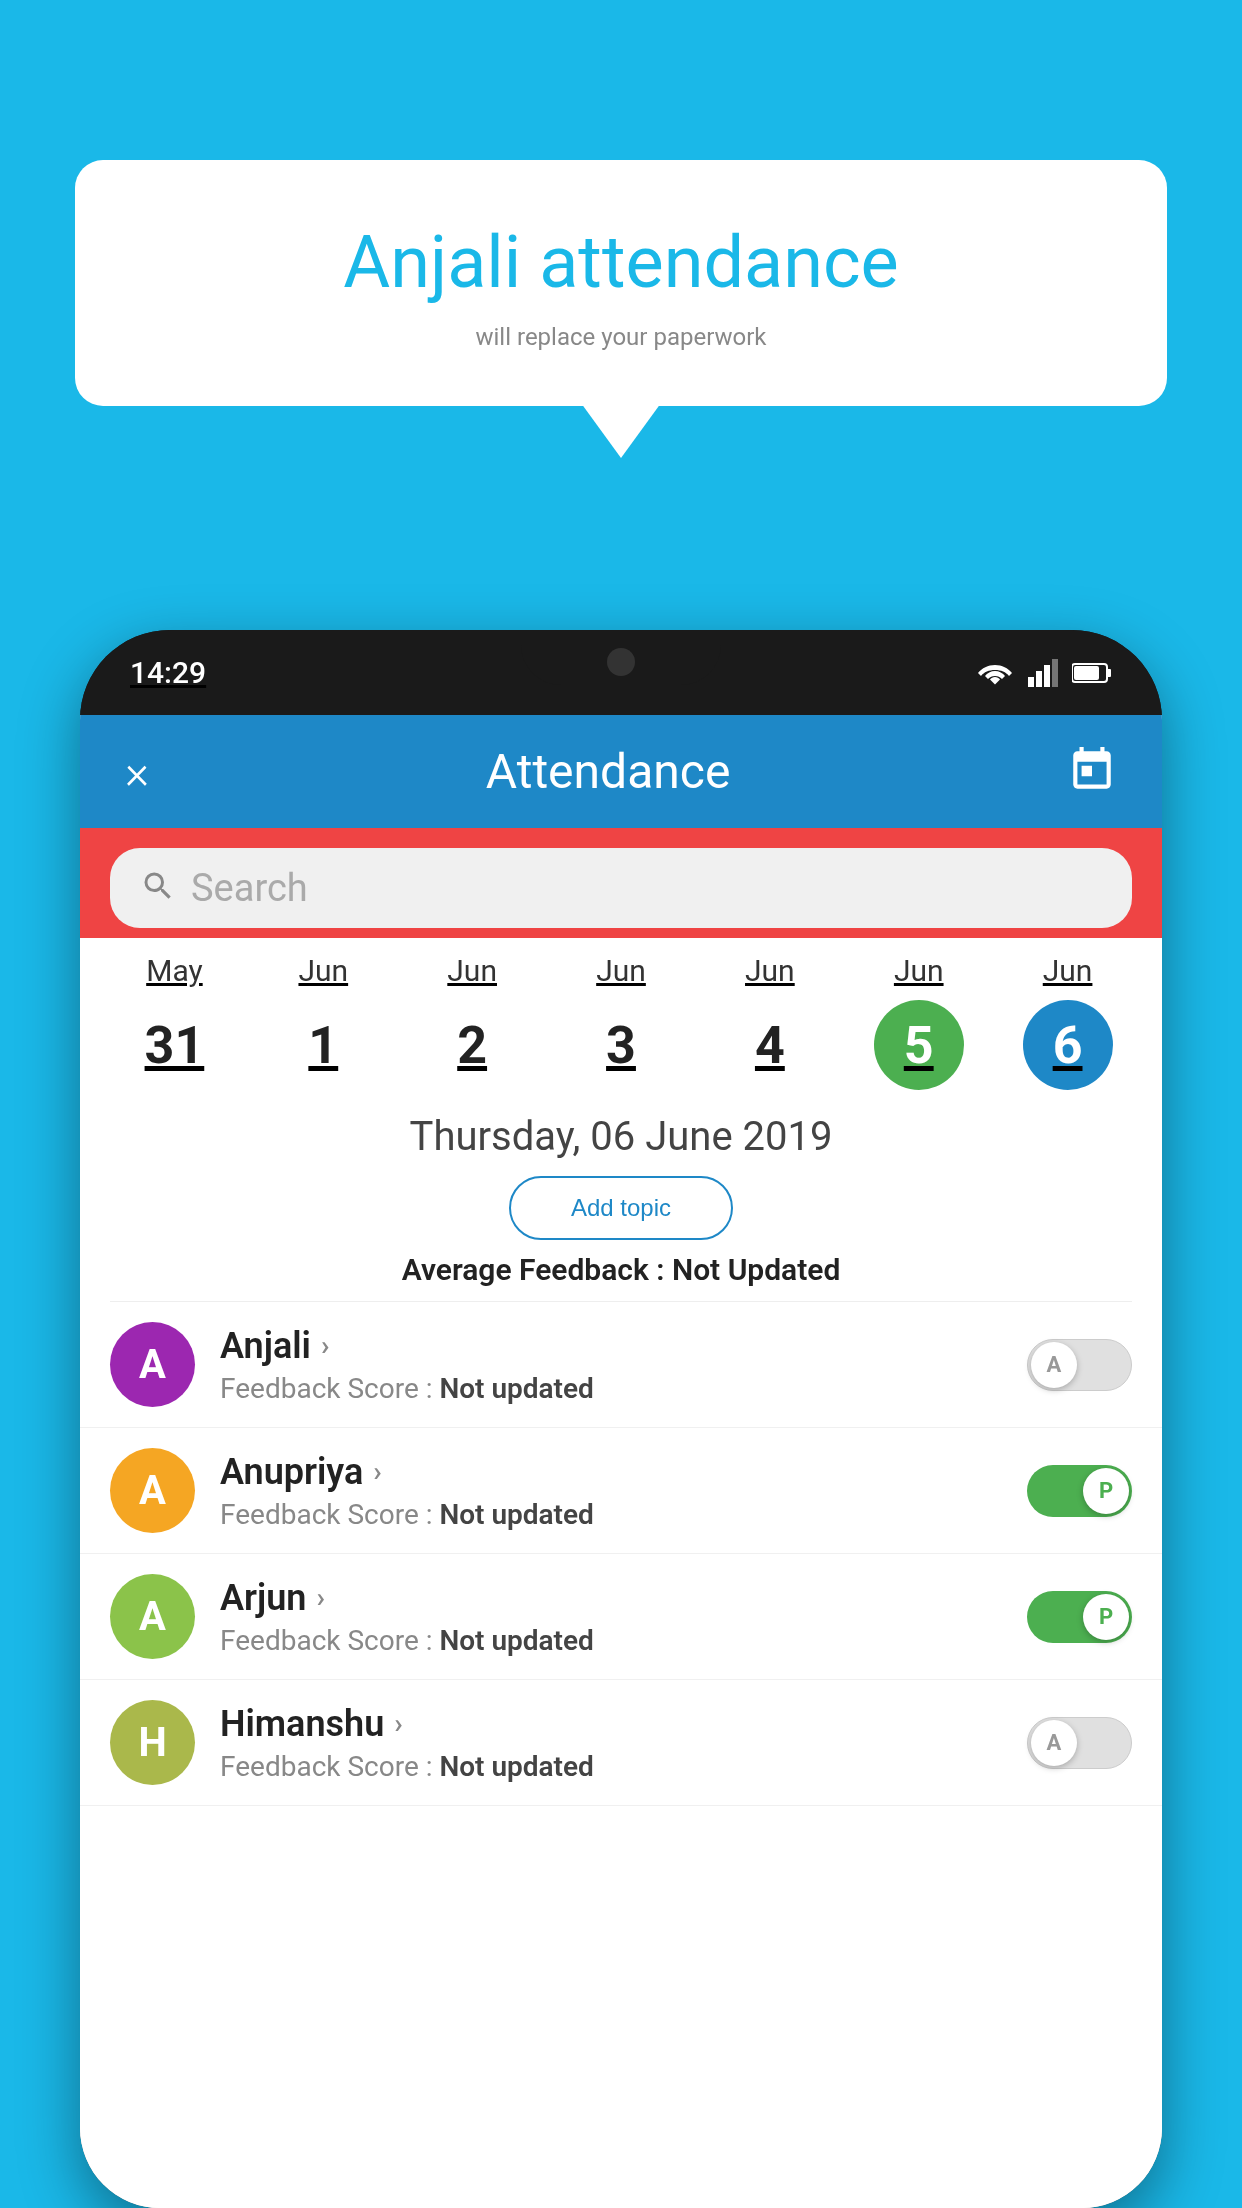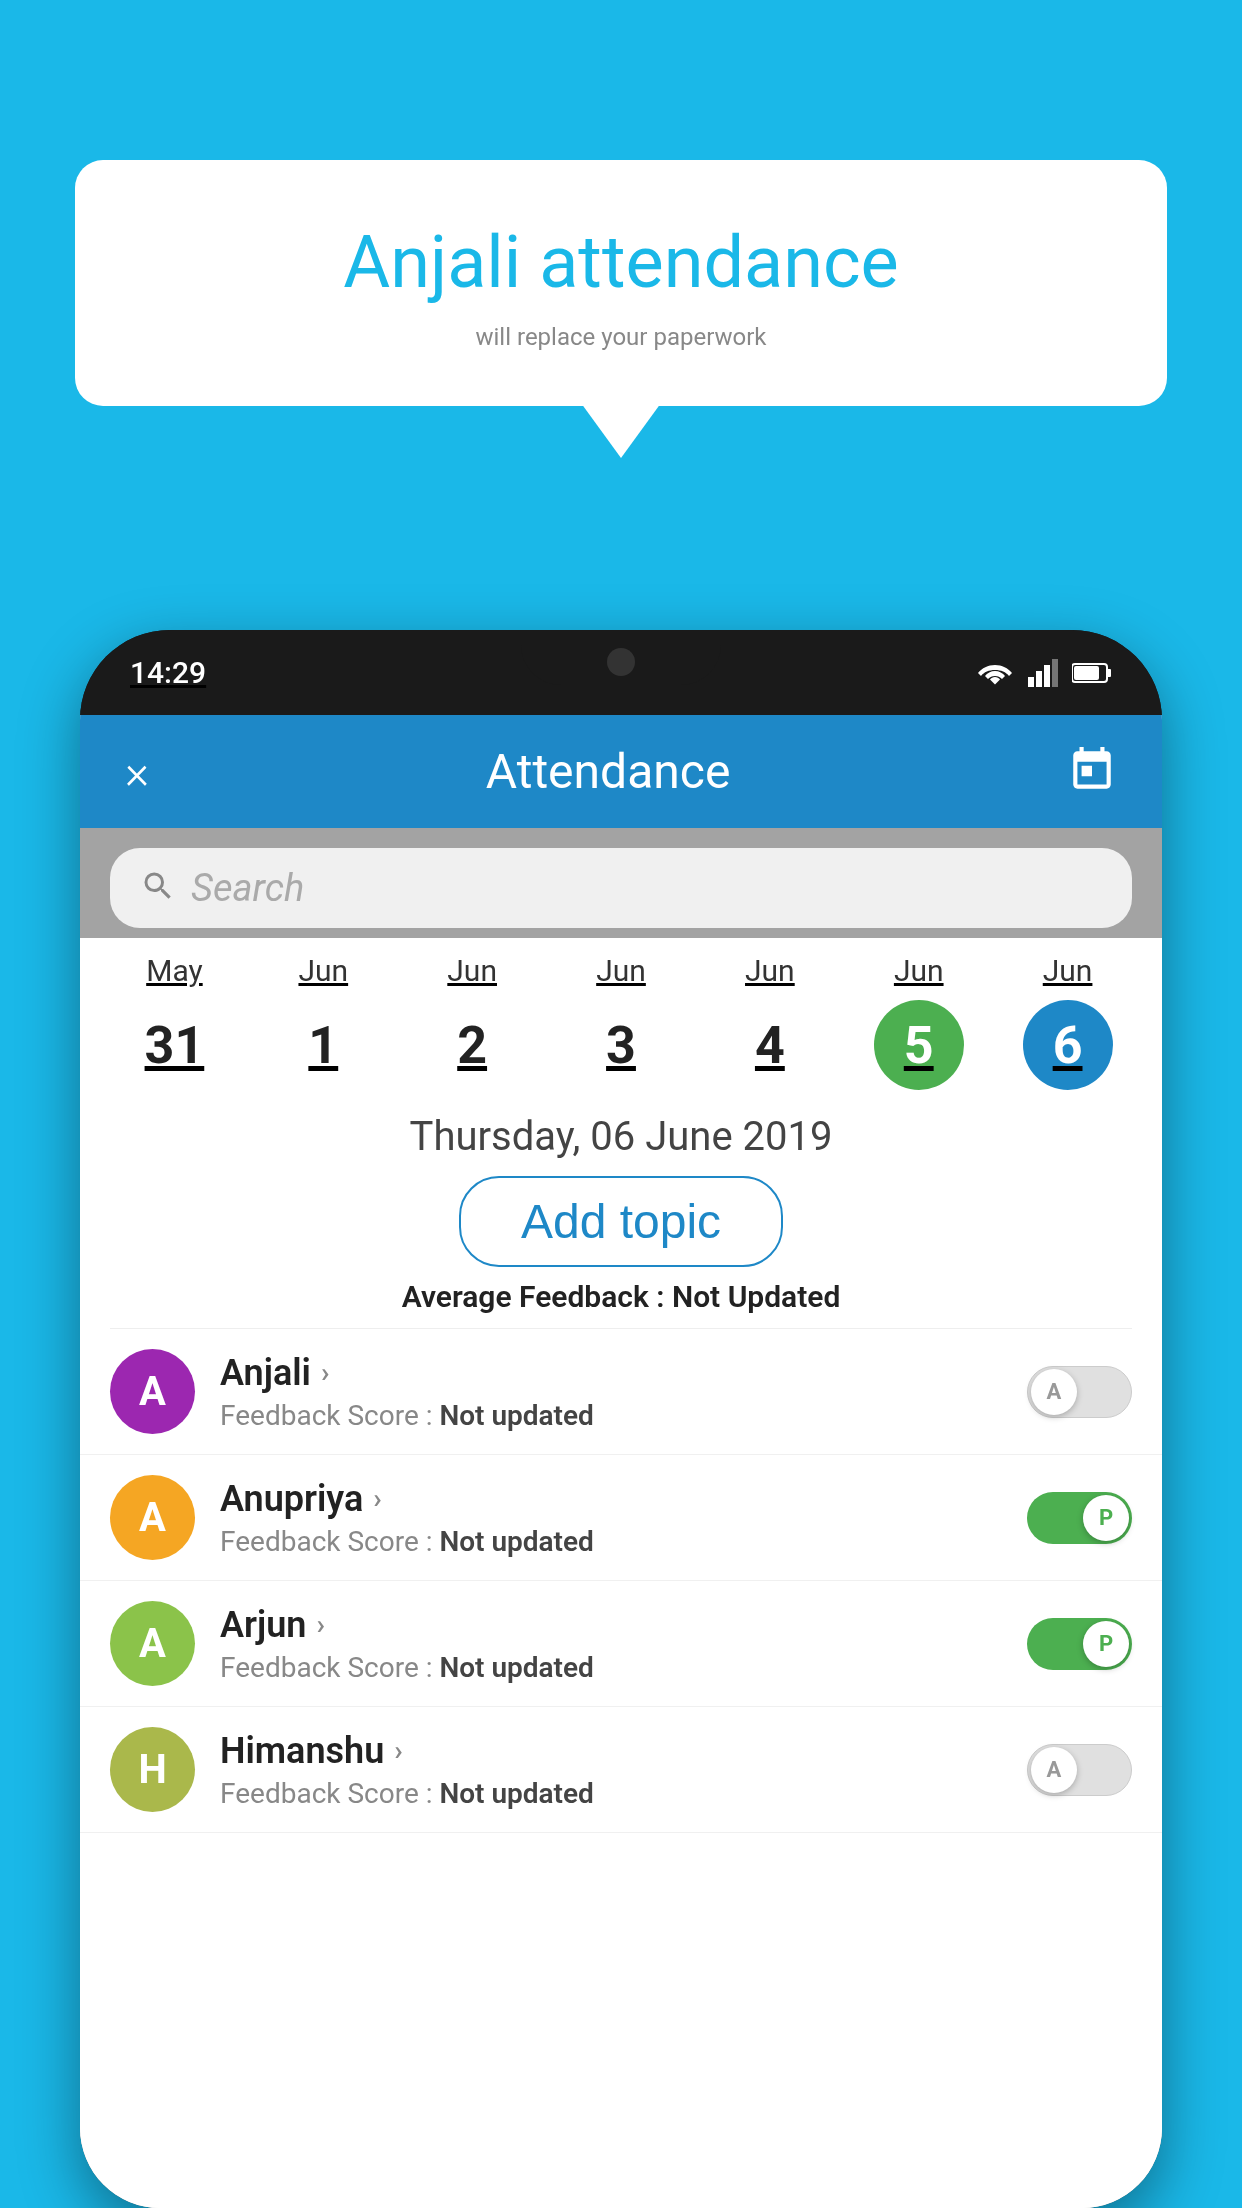--- a/index.html
+++ b/index.html
@@ -145,22 +145,21 @@
     }
     .header-calendar svg {
       fill: white;
       width: 50px;
       height: 50px;
     }
 
     
     .search-bar {
       padding: 20px 30px 10px;
-      background: #a3a3a3;
-      font-style: italic;
+      background: #ef4444;
     }
     .search-input-wrap {
       background: #f0f0f0;
       border-radius: 30px;
       display: flex;
       align-items: center;
       padding: 18px 30px;
       gap: 15px;
     }
     .search-icon-wrap svg {
@@ -227,21 +226,21 @@
     .add-topic-wrap {
       display: flex;
       justify-content: center;
       padding: 8px 10px 12px;
       background: white;
     }
     .add-topic-btn {
       border: 2px solid #1e88c7;
       border-radius: 40px;
       padding: 16px 60px;
-      font-size: 48px;
+      font-size: 24px;
       color: #1e88c7;
       background: white;
       cursor: pointer;
     }
 
     
     .avg-feedback {
       text-align: center;
       font-size: 30px;
       color: #888;

